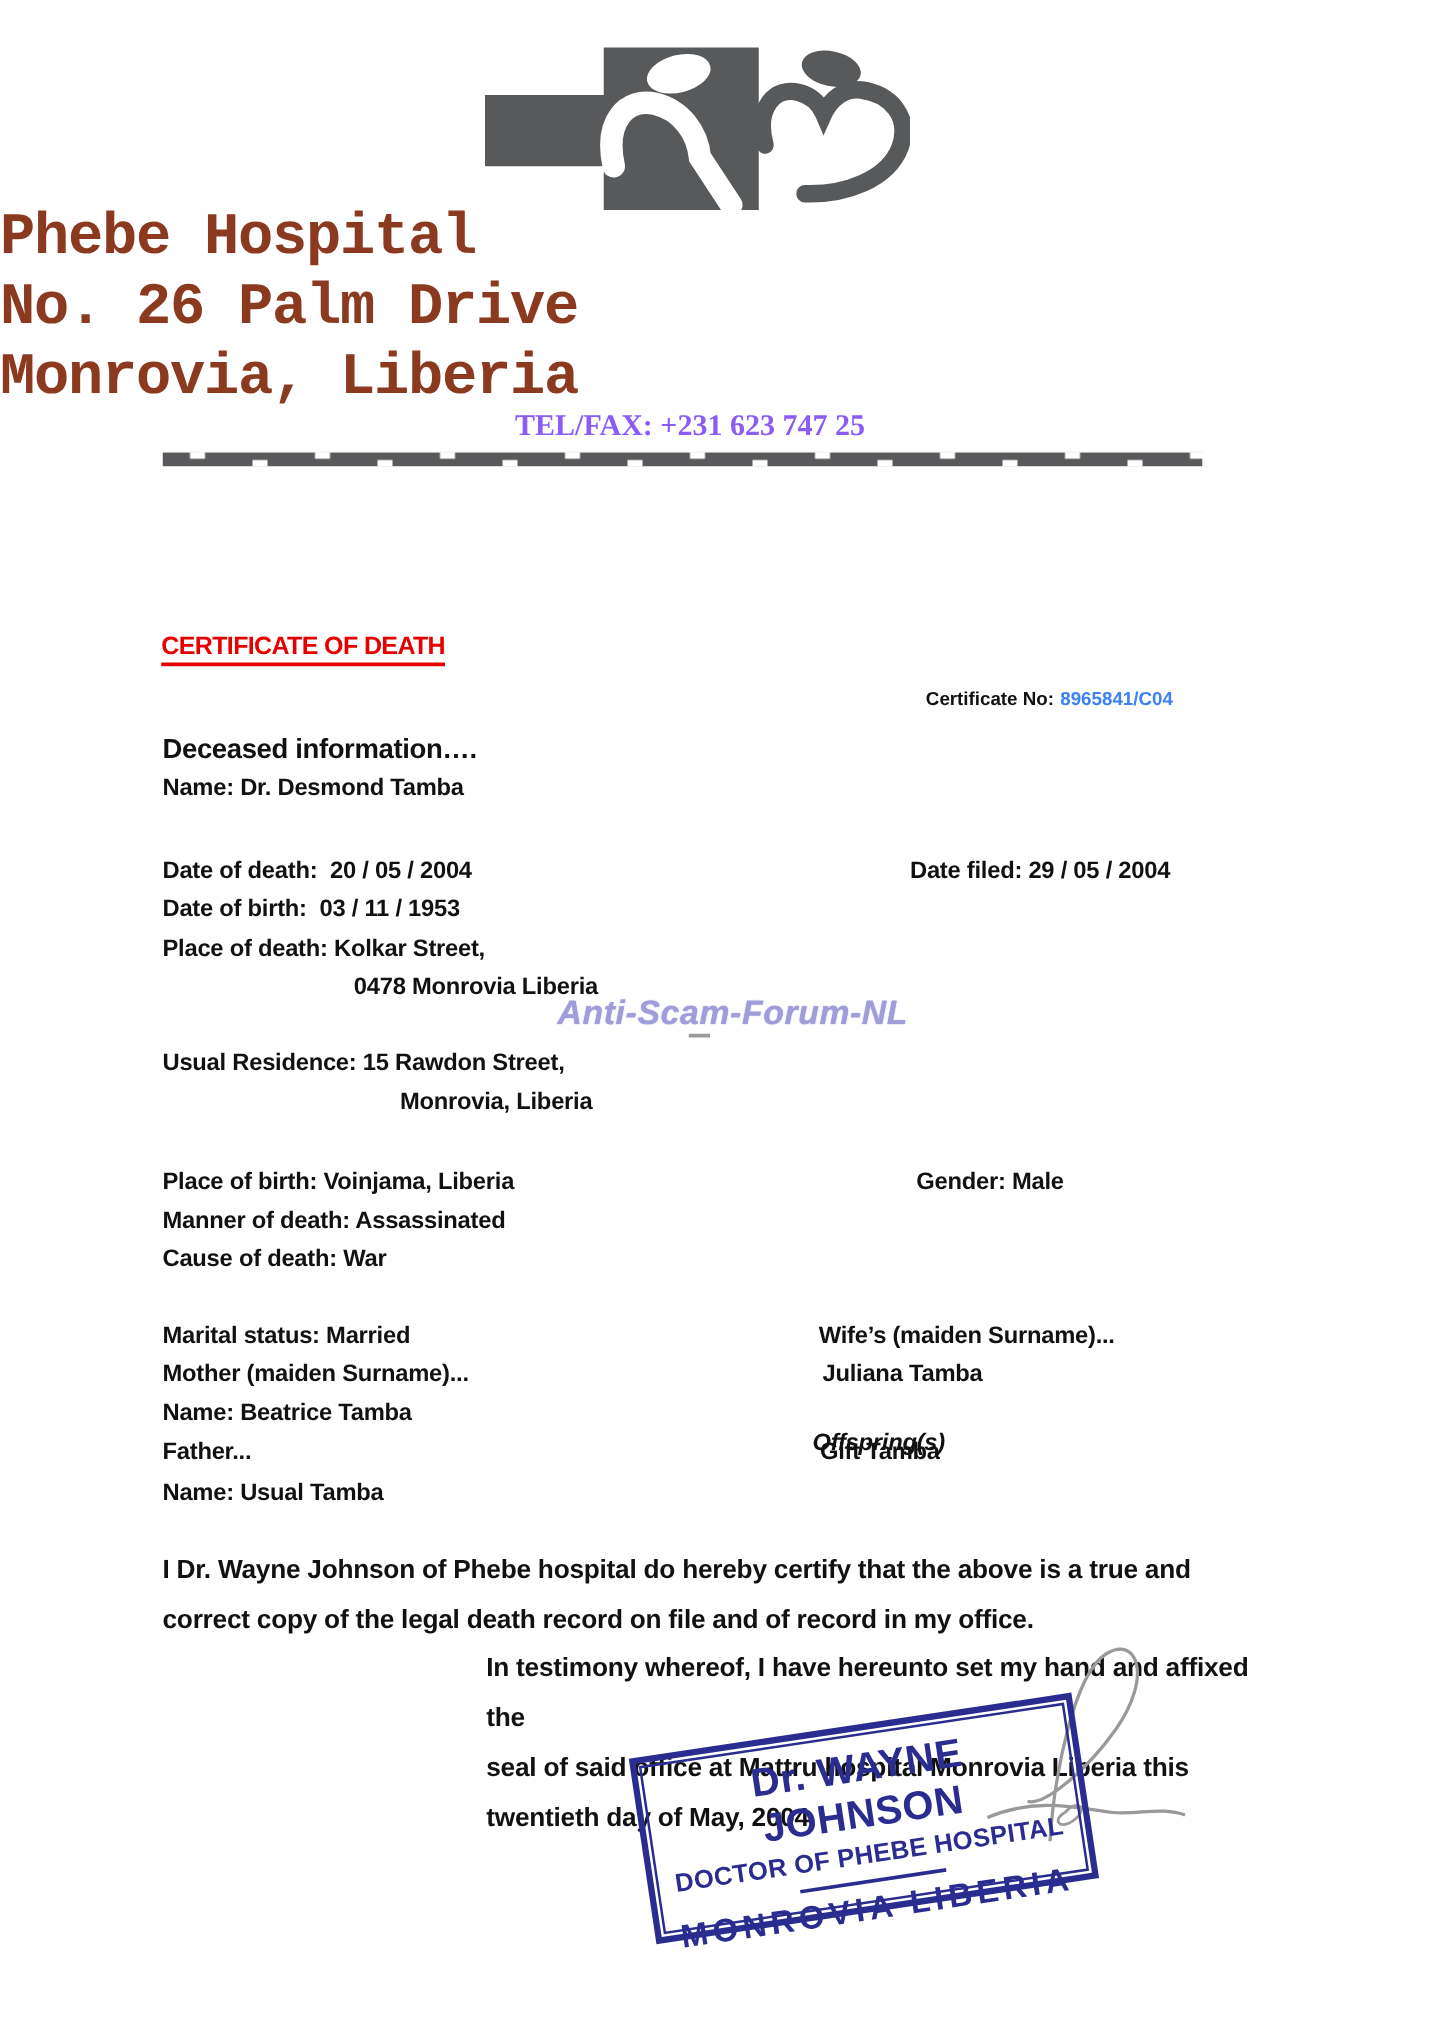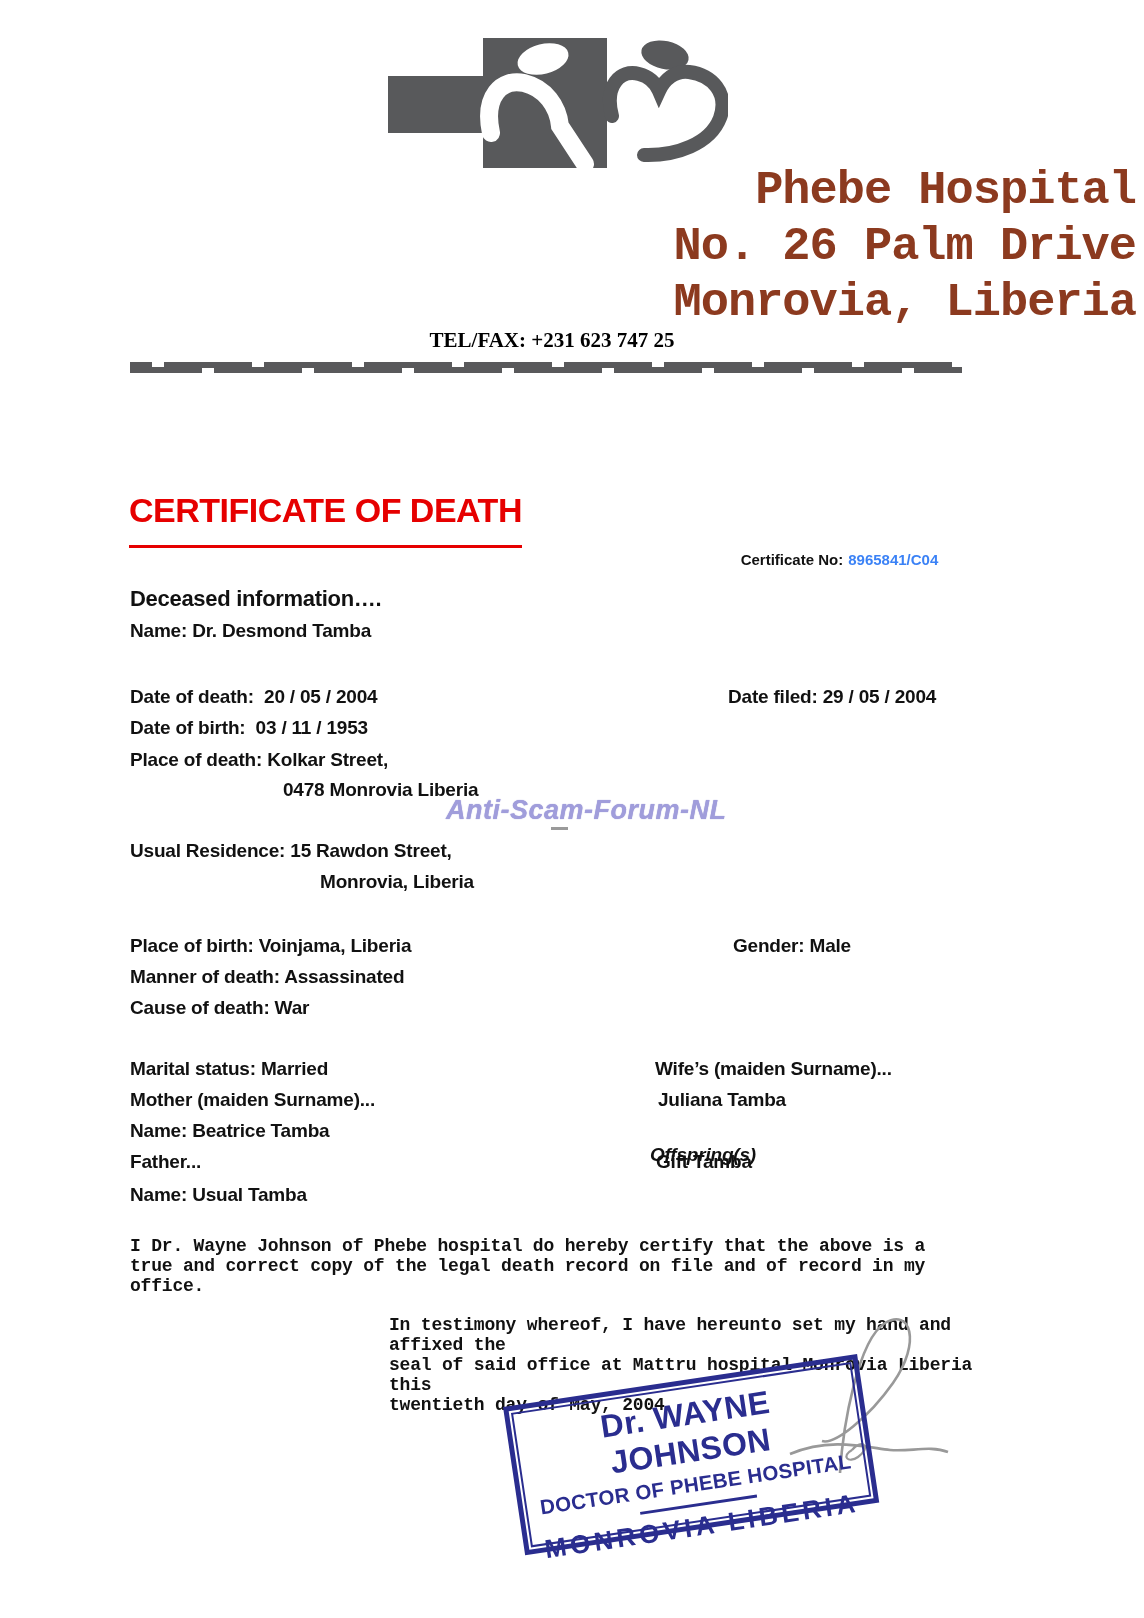--- a/index.html
+++ b/index.html
@@ -2,31 +2,31 @@
 <html><head>
 <meta charset="utf-8">
 <style>
   html,body{margin:0;padding:0;background:#ffffff;}
   .page{
     position:relative;width:1144px;height:1618px;background:#ffffff;overflow:hidden;
     font-family:"Liberation Sans",sans-serif;font-weight:bold;color:#111111;
   }
   .abs{position:absolute;}
   .row{position:absolute;font-size:19px;line-height:1.15;white-space:pre;letter-spacing:-0.2px;}
-  .hdr-line{position:absolute;left:0;width:1136px;text-align:right;
+  .hdr-line{position:absolute;left:0;width:1136px;text-align:left;
     font-family:"Liberation Mono","DejaVu Sans Mono",monospace;
     font-weight:bold;font-size:47px;line-height:1.05;color:#8c3a1f;letter-spacing:-1px;}
   .telfax{position:absolute;left:0;width:1104px;text-align:center;
-    font-family:"Liberation Serif",serif;font-weight:bold;font-size:21px;color:#000000;}
-  .cert-title{position:absolute;left:129px;top:493px;font-size:34px;letter-spacing:-0.5px;
-    color:#e60000;border-bottom:3px solid #e60000;padding-bottom:16px;line-height:1.05;}
+    font-family:"Liberation Serif",serif;font-weight:bold;font-size:24px;color:#8b5cf6;}
+  .cert-title{position:absolute;left:129px;top:507px;font-size:20px;letter-spacing:-0.5px;
+    color:#e60000;border-bottom:3px solid #e60000;padding-bottom:2px;line-height:1.05;}
   .cert-no{position:absolute;left:724px;top:534px;font-size:15px;white-space:pre;}
   .cert-no .num{color:#3b82f6;margin-left:5px;}
   .section-h{position:absolute;left:130px;top:586px;font-size:22px;letter-spacing:-0.3px;}
-  .para{position:absolute;font-size:18px;line-height:20px;letter-spacing:-0.2px;font-family:Liberation Mono, monospace;}
+  .para{position:absolute;font-size:21px;line-height:40px;letter-spacing:-0.2px;}
   .watermark{position:absolute;left:446px;top:795px;font-size:27px;font-style:italic;
     color:#a09ddb;letter-spacing:0.5px;text-shadow:0 0 1px #8f8cd0;}
   .wm-dash{position:absolute;left:551px;top:827px;width:17px;height:3px;background:#9a9a9a;}
   .stamp{position:absolute;left:503px;top:1407px;width:348px;height:140px;
     transform:rotate(-8.5deg);transform-origin:0 0;
     border:5px solid #2a2d8f;z-index:3;}
   .stamp-inner{position:absolute;left:2px;top:2px;right:2px;bottom:2px;
     border:2px solid #2a2d8f;color:#2a2d8f;text-align:center;}
   .stamp-l1{font-size:32px;margin-top:7px;letter-spacing:0.5px;}
   .stamp-l2{font-size:20.5px;margin-top:3px;letter-spacing:0.3px;}

